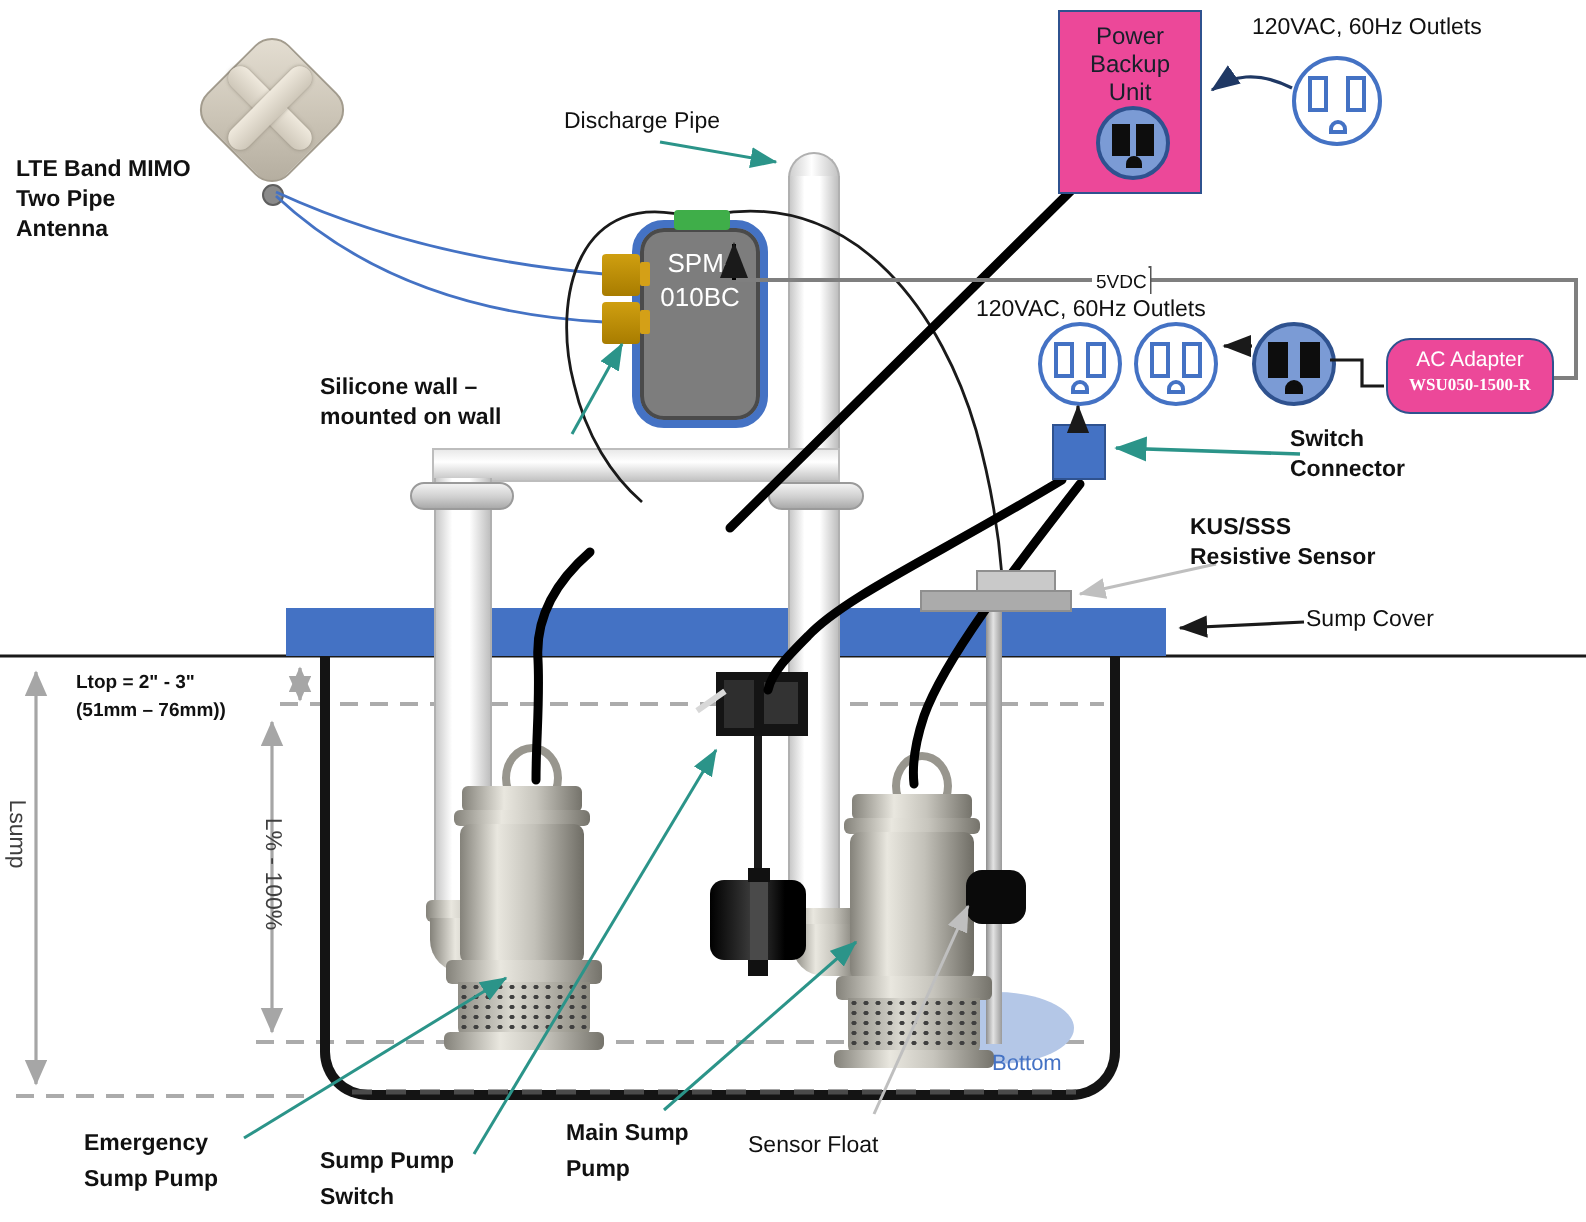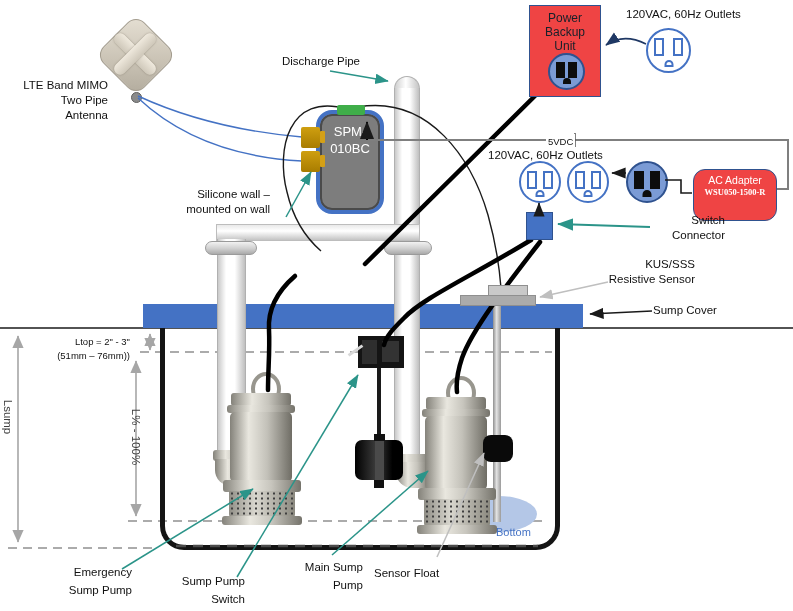--- a/index.html
+++ b/index.html
@@ -1,24 +1,24 @@
 <!DOCTYPE html>
 <html><head>
 <meta charset="utf-8">
 <style>
   html,body{margin:0;padding:0;background:#fff;}
   #stage{position:relative;width:793px;height:611px;background:#fff;overflow:hidden;
          font-family:"Liberation Sans",sans-serif;color:#1a1a1a;}
   .abs{position:absolute;}
   svg.layer{position:absolute;left:0;top:0;pointer-events:none;}
   .lab{position:absolute;font-size:11.5px;line-height:15px;color:#111;}
-  .ctr{text-align:right;}
+  .ctr{text-align:left;font-weight:bold;}
   .vlab{position:absolute;font-size:11.5px;color:#3f3f3f;text-align:center;transform:rotate(90deg);}
   
-  .bluebox{background:#ef4444;border:1.5px solid #2F528F;box-sizing:border-box;}
+  .bluebox{background:#ec4899;border:1.5px solid #2F528F;box-sizing:border-box;}
   .spm{border:4px solid #4472C4;border-radius:16px;background:#7d7d7d;
        box-shadow:inset 0 0 0 2px #4a4a4a;box-sizing:border-box;color:#fff;
        font-size:13px;line-height:17px;text-align:center;padding-top:9px;}
   .ssr-outer{background:#FFE699;border-radius:10px;}
   .ssr-inner{position:absolute;left:6px;top:3px;right:6px;bottom:3px;background:#0d0d0d;
              border-radius:12px;color:#fff;font-size:13.5px;display:flex;align-items:center;justify-content:center;}
   .gold{background:linear-gradient(180deg,#cf9f10,#a87c00);border-radius:2px;}
   .goldtab{background:#d4a017;border-radius:1px;}
   
   .outlet{position:absolute;border-radius:50%;background:#fff;border:2.5px solid #4472C4;box-sizing:border-box;}
@@ -188,21 +188,21 @@
     <div class="slot sl"></div>
       <div class="slot sr"></div>
       <div class="gnd"></div>
   </div>
   <div class="outlet blue abs" style="left:626px;top:161px;width:42px;height:42px;z-index:6">
     <div class="slot sl"></div>
       <div class="slot sr"></div>
       <div class="gnd"></div>
   </div>
 
-  <div class="bluebox abs" style="left:693px;top:169px;width:84px;height:52px;border-radius:12px;z-index:6;color:#fff;text-align:center;padding-top:4px;">
+  <div class="bluebox abs" style="left:693px;top:169px;width:84px;height:38px;border-radius:12px;z-index:6;color:#fff;text-align:center;padding-top:4px;">
     <div style="font-size:10.5px;line-height:13px;">AC Adapter</div>
     <div style="font-size:8.5px;line-height:11px;font-family:'Liberation Serif',serif;font-weight:bold;">WSU050-1500-R</div>
   </div>
 
   <div class="abs" style="left:526px;top:212px;width:27px;height:28px;background:#4472C4;border:1px solid #2F528F;box-sizing:border-box;z-index:6"></div>
 
   <div class="plate abs" style="left:488px;top:285px;width:40px;height:11px;background:#c9c9c9;z-index:6"></div>
   <div class="plate abs" style="left:460px;top:295px;width:76px;height:11px;z-index:6"></div>
 
   <svg class="layer" width="793" height="611" style="z-index:7">

